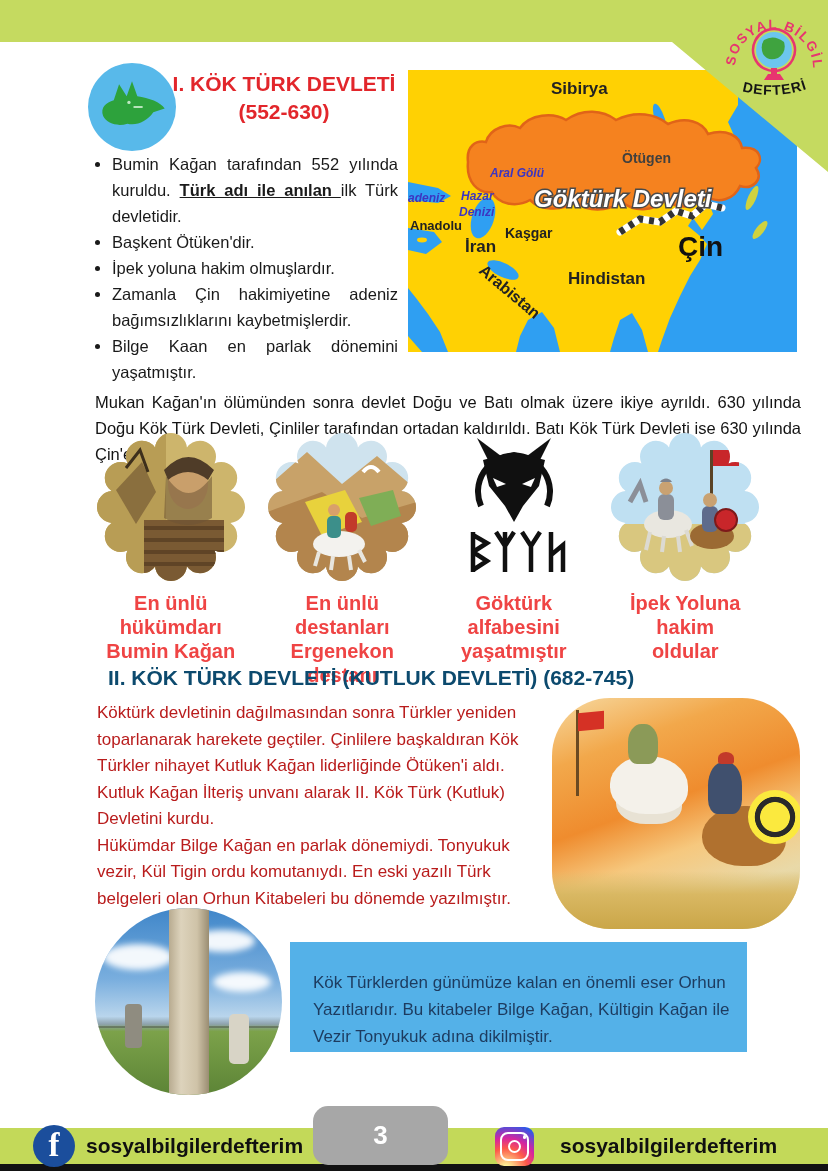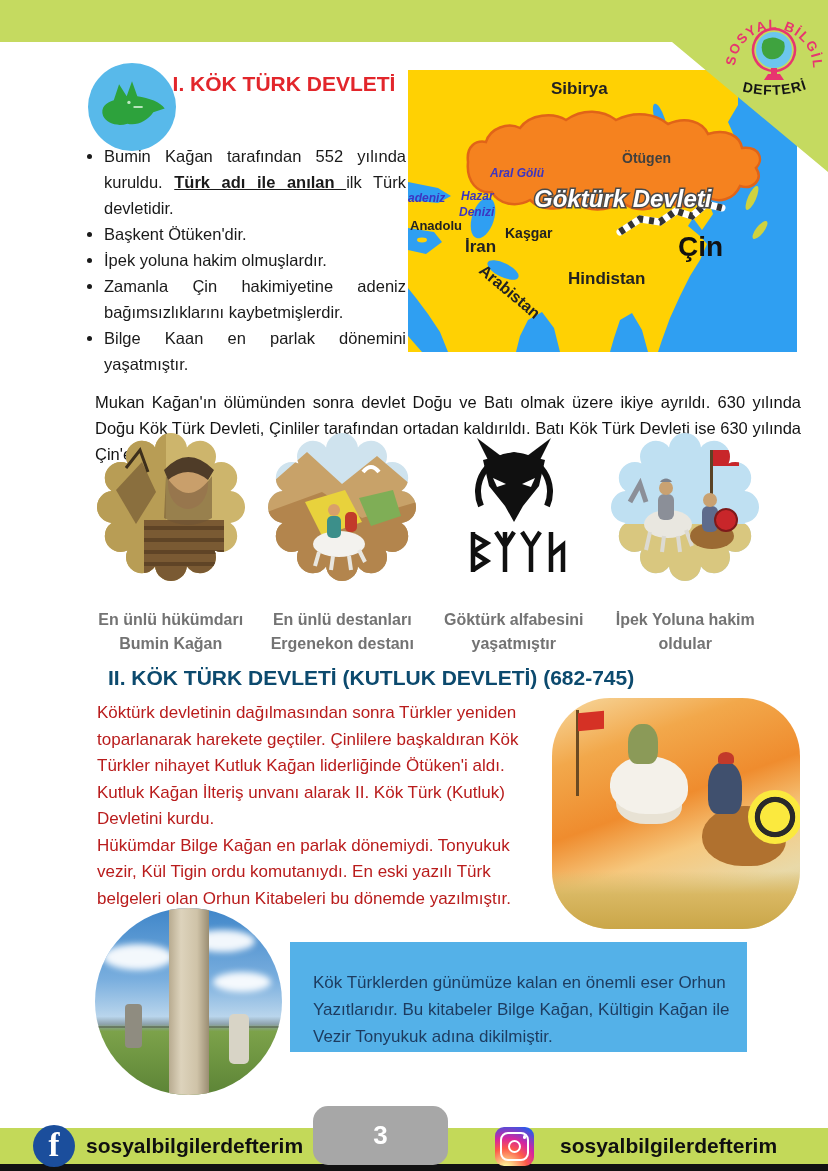--- a/index.html
+++ b/index.html
@@ -11,33 +11,33 @@
   .header-shape{position:absolute;left:0;top:0;width:828px;height:176px;background:#c5da60;
     clip-path:polygon(0 0,828px 0,828px 172px,672px 42px,0 42px);z-index:5;}
   .logo-svg{position:absolute;left:688px;top:2px;z-index:6;}
 
   
   .wolf-badge{position:absolute;left:88px;top:63px;width:88px;height:88px;border-radius:50%;
     background:#58b9ea;z-index:2;display:flex;align-items:center;justify-content:center;}
   .sec1-title{position:absolute;left:158px;top:70px;width:252px;text-align:center;z-index:2;
     color:#e2262b;font-weight:bold;font-size:21px;line-height:28px;}
   .bullets{position:absolute;left:86px;top:143px;width:320px;z-index:2;}
-  .bullets ul{margin:0;padding:0 0 0 18px;}
+  .bullets ul{margin:8px;padding:0 0 0 18px;}
   .bullets li{font-size:16.5px;line-height:26px;text-align:justify;color:#1a1a1a;}
   .bullets .em{font-weight:bold;text-decoration:underline;}
 
   .map-wrap{position:absolute;left:408px;top:70px;width:389px;height:282px;z-index:1;}
 
   .aftermath{position:absolute;left:95px;top:364px;width:706px;z-index:2;
     font-size:16.5px;line-height:26px;text-align:justify;color:#141414;margin-top:25px;}
 
   
   .fig-row{position:absolute;left:85px;top:432px;width:686px;display:flex;z-index:2;}
   .fig{flex:1;display:flex;flex-direction:column;align-items:center;}
-  .fig-cap{margin-top:26px;font-weight:bold;font-size:16px;line-height:24px;text-align:center;color:#737373;}
+  .fig-cap{margin-top:9px;font-weight:bold;font-size:20px;line-height:24px;text-align:center;color:#ef4444;}
 
   
   .sec2-title{position:absolute;left:108px;top:666px;z-index:2;color:#0c4a6e;font-weight:bold;font-size:21px;}
   .sec2-body{position:absolute;left:97px;top:700px;width:456px;z-index:2;font-size:17px;line-height:26.5px;color:#b91c1c;}
   .sec2-body p{margin:0;}
   .battle-img{position:absolute;left:552px;top:698px;width:248px;height:231px;border-radius:58px;overflow:hidden;z-index:2;
     background:linear-gradient(160deg,#f7d9a0 0%,#f2a84b 22%,#ef8c2e 45%,#f6c87e 62%,#e9d9a8 80%,#d9c98f 100%);}
   .battle-img .flag{position:absolute;left:26px;top:14px;width:26px;height:18px;background:#d53125;transform:skewY(-6deg);}
   .battle-img .pole{position:absolute;left:24px;top:12px;width:3px;height:86px;background:#6b4a22;}
   .battle-img .horse1{position:absolute;left:58px;top:58px;width:78px;height:58px;background:#f4f1ea;border-radius:48% 52% 40% 46%;box-shadow:0 16px 0 -6px #e8e2d4;}
@@ -174,20 +174,21 @@
     <svg width="76" height="76" viewBox="0 0 100 100">
       <path fill="#2da23c" d="M12,62 C8,50 16,44 26,41 L33,20 L43,36 L50,16 L57,36
         C72,38 88,44 93,52 L78,57 C70,69 56,75 44,72 C31,76 17,72 12,62 Z"></path>
       <path d="M52,50 L64,50" stroke="#bfe8c2" stroke-width="2.5"></path>
       <circle cx="46" cy="44" r="2.2" fill="#bfe8c2"></circle>
     </svg>
   </div>
 
   <div class="sec1-title">
     <div>I. KÖK TÜRK DEVLETİ</div>
+    <div>(552-630)</div>
   </div>
 
   <div class="bullets">
     <ul>
       <li><span>Bumin Kağan tarafından 552 yılında kuruldu. </span><span class="em">Türk adı ile anılan </span><span>ilk Türk devletidir.</span></li>
       <li>Başkent Ötüken'dir.</li>
       <li>İpek yoluna hakim olmuşlardır.</li>
       <li>Zamanla Çin hakimiyetine adeniz bağımsızlıklarını kaybetmişlerdir.</li>
       <li>Bilge Kaan en parlak dönemini yaşatmıştır.</li>
     </ul>

